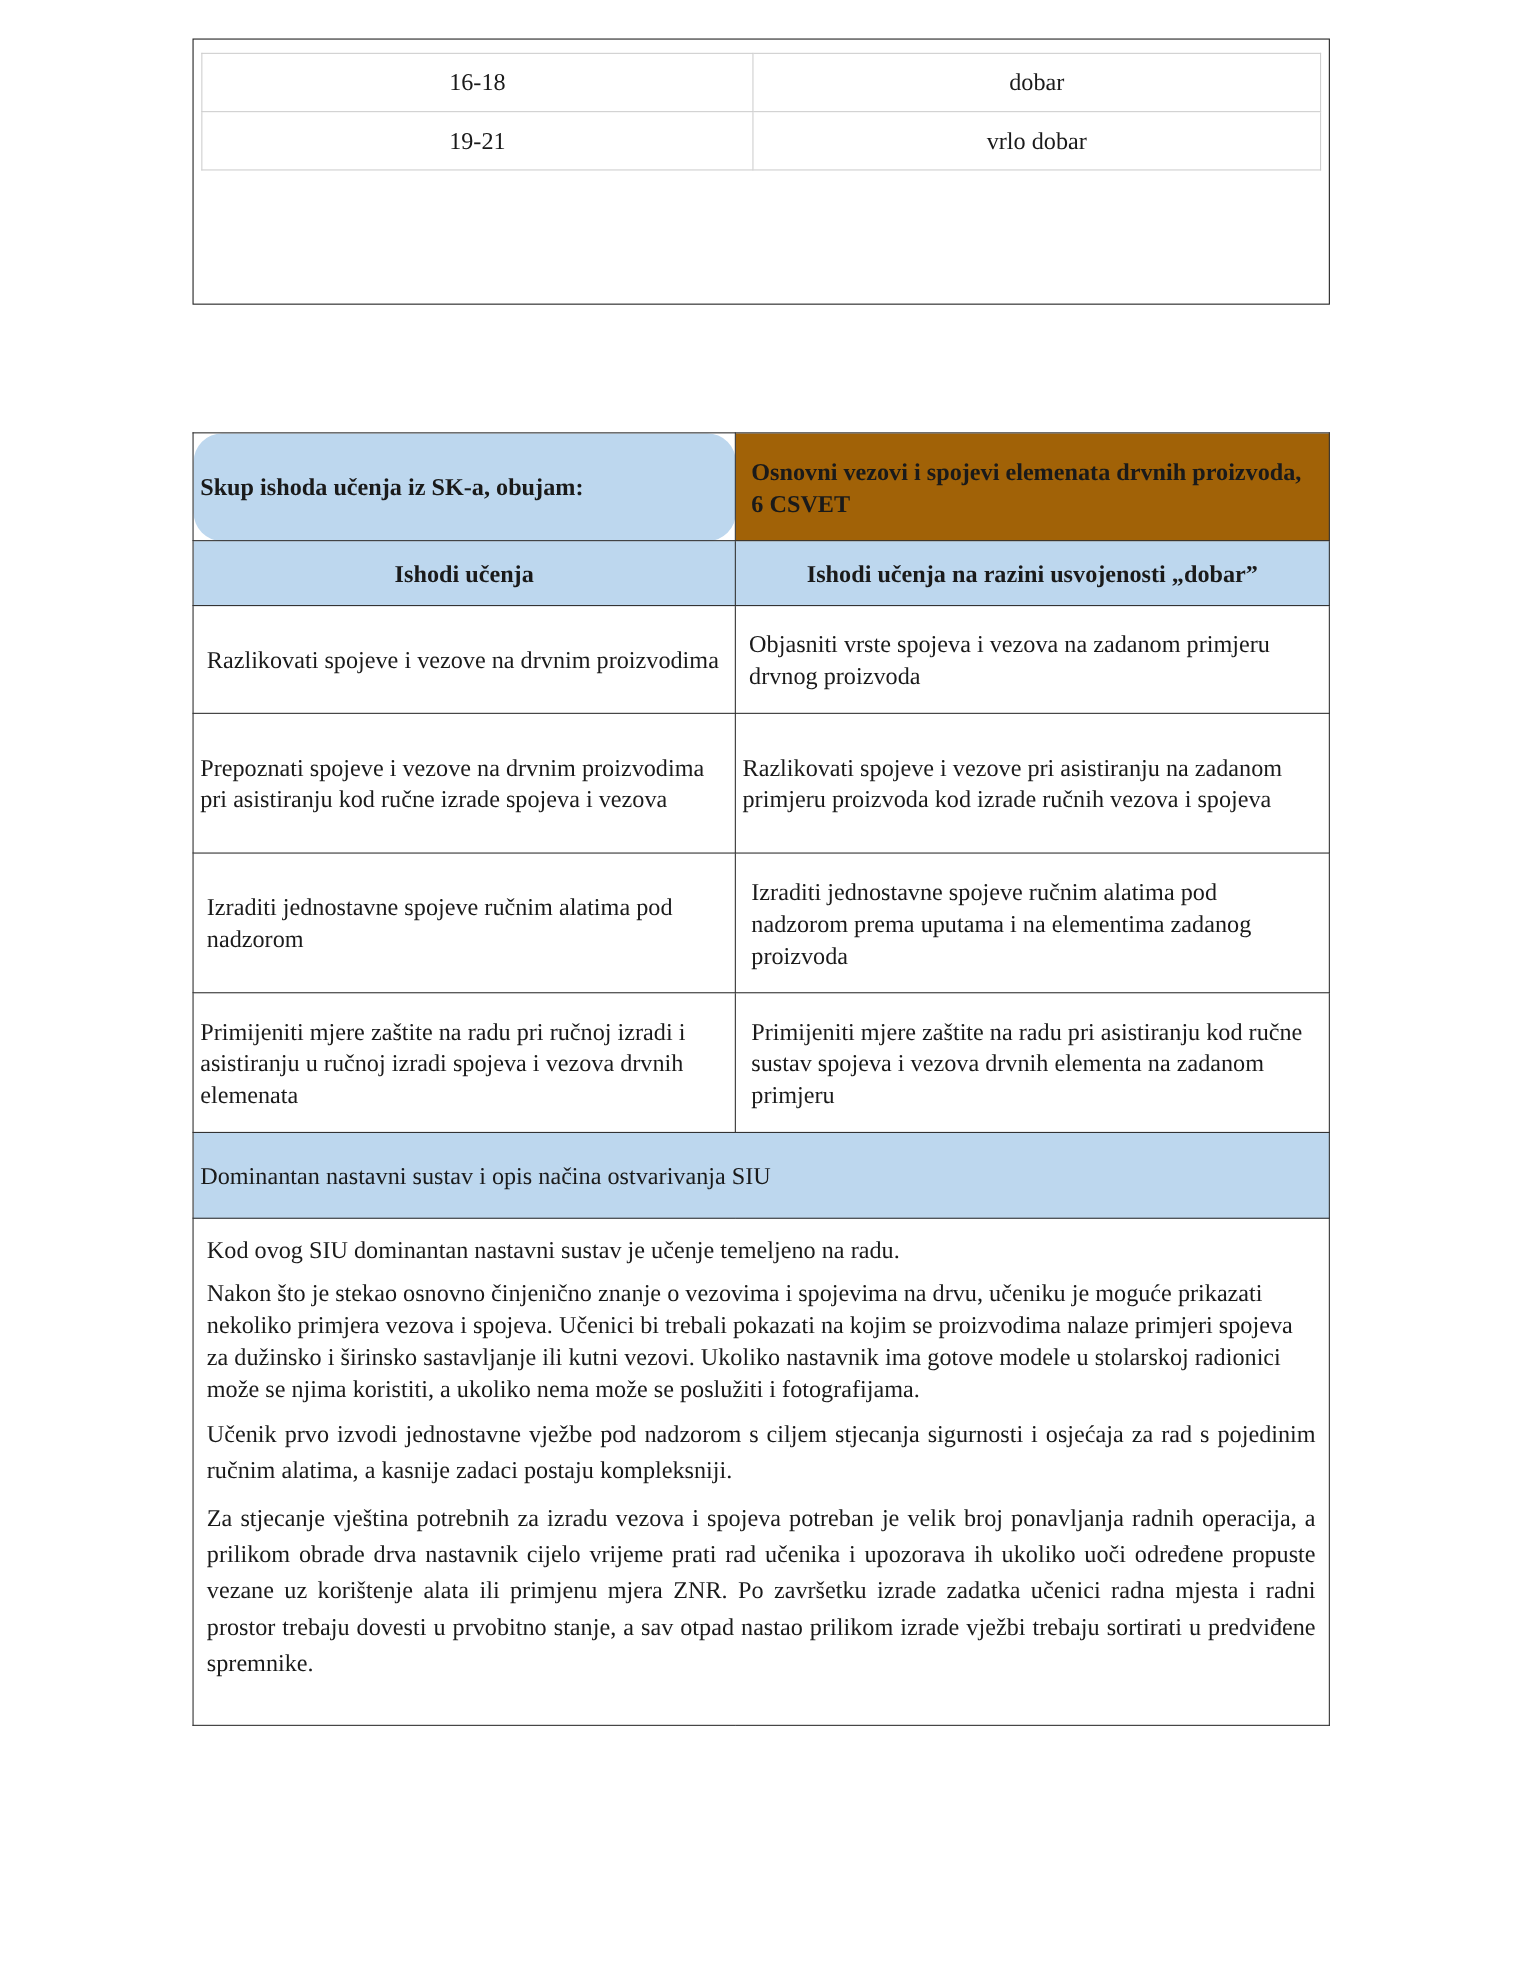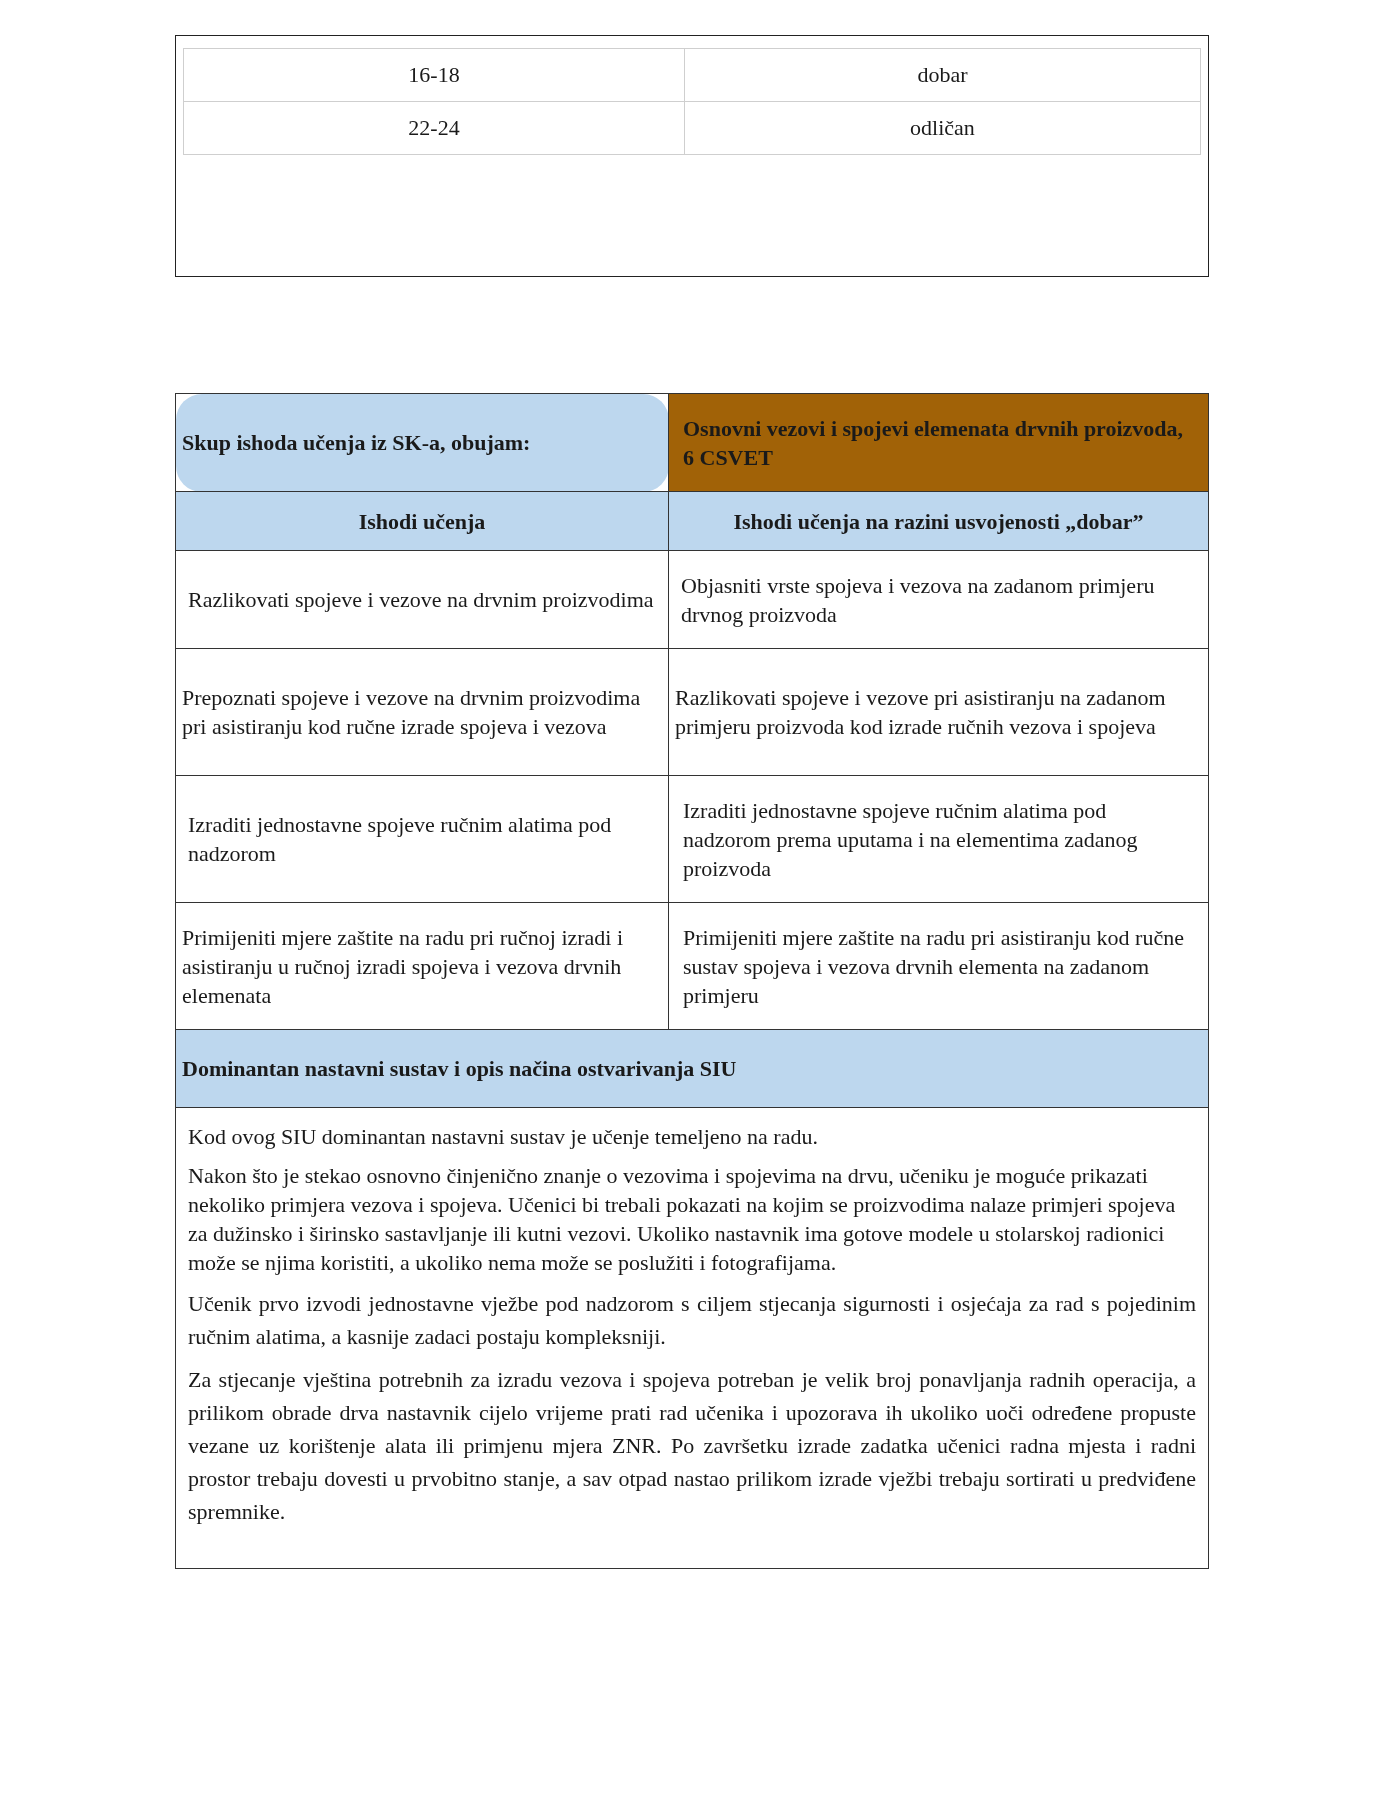--- a/index.html
+++ b/index.html
@@ -22,39 +22,39 @@
   .hdr-row2 td { height: 59px; text-align: center; margin-left: 37px; }
   .row td { padding: 0 12px 0 12px; }
   .row-a td { height: 98px; }
   .row-b td { height: 127px; }
   .row-b td.left, .row-b td.right { padding-left: 6px; font-family: Liberation Serif, serif; }
   .row-c td.right, .row-d td.right { padding-left: 14px; }
   .row-c td.left { padding-left: 6px; }
   .row-d td.left { padding-left: 12px; }
   .row-e td.left { padding-left: 6px; }
   .row-e td.right { padding-left: 14px; }
-  .sec-hdr td { height: 78px; background: #bdd7ee; font-weight: bold; padding-left: 6px; }
+  .sec-hdr td { height: 78px; background: #bdd7ee; font-weight: normal; padding-left: 6px; }
   .desc td { padding: 14px 12px 30px 12px; vertical-align: top; height: 459px; }
   .desc p { margin: 0 0 10px 0; }
   .desc p.just { text-align: justify; }
   .desc p.tall { line-height: 33px; }
 </style>
 </head>
 <body>
 
 <div class="grade-box">
   <table class="grade-table">
     <tbody>
         <tr>
       <td class="c1">16-18</td>
       <td>dobar</td>
     </tr>
     <tr>
-      <td class="c1">22-24</td>
-      <td>odličan</td>
+      <td class="c1">19-21</td>
+      <td>vrlo dobar</td>
     </tr>
   </tbody>
     </table>
 </div>
 
 <table class="main-table">
   <tbody>
       <tr class="hdr-row1">
     <td class="left hdr">Skup ishoda učenja iz SK-a, obujam:</td>
     <td class="right hdr">Osnovni vezovi i spojevi elemenata drvnih proizvoda, 6 CSVET</td>

